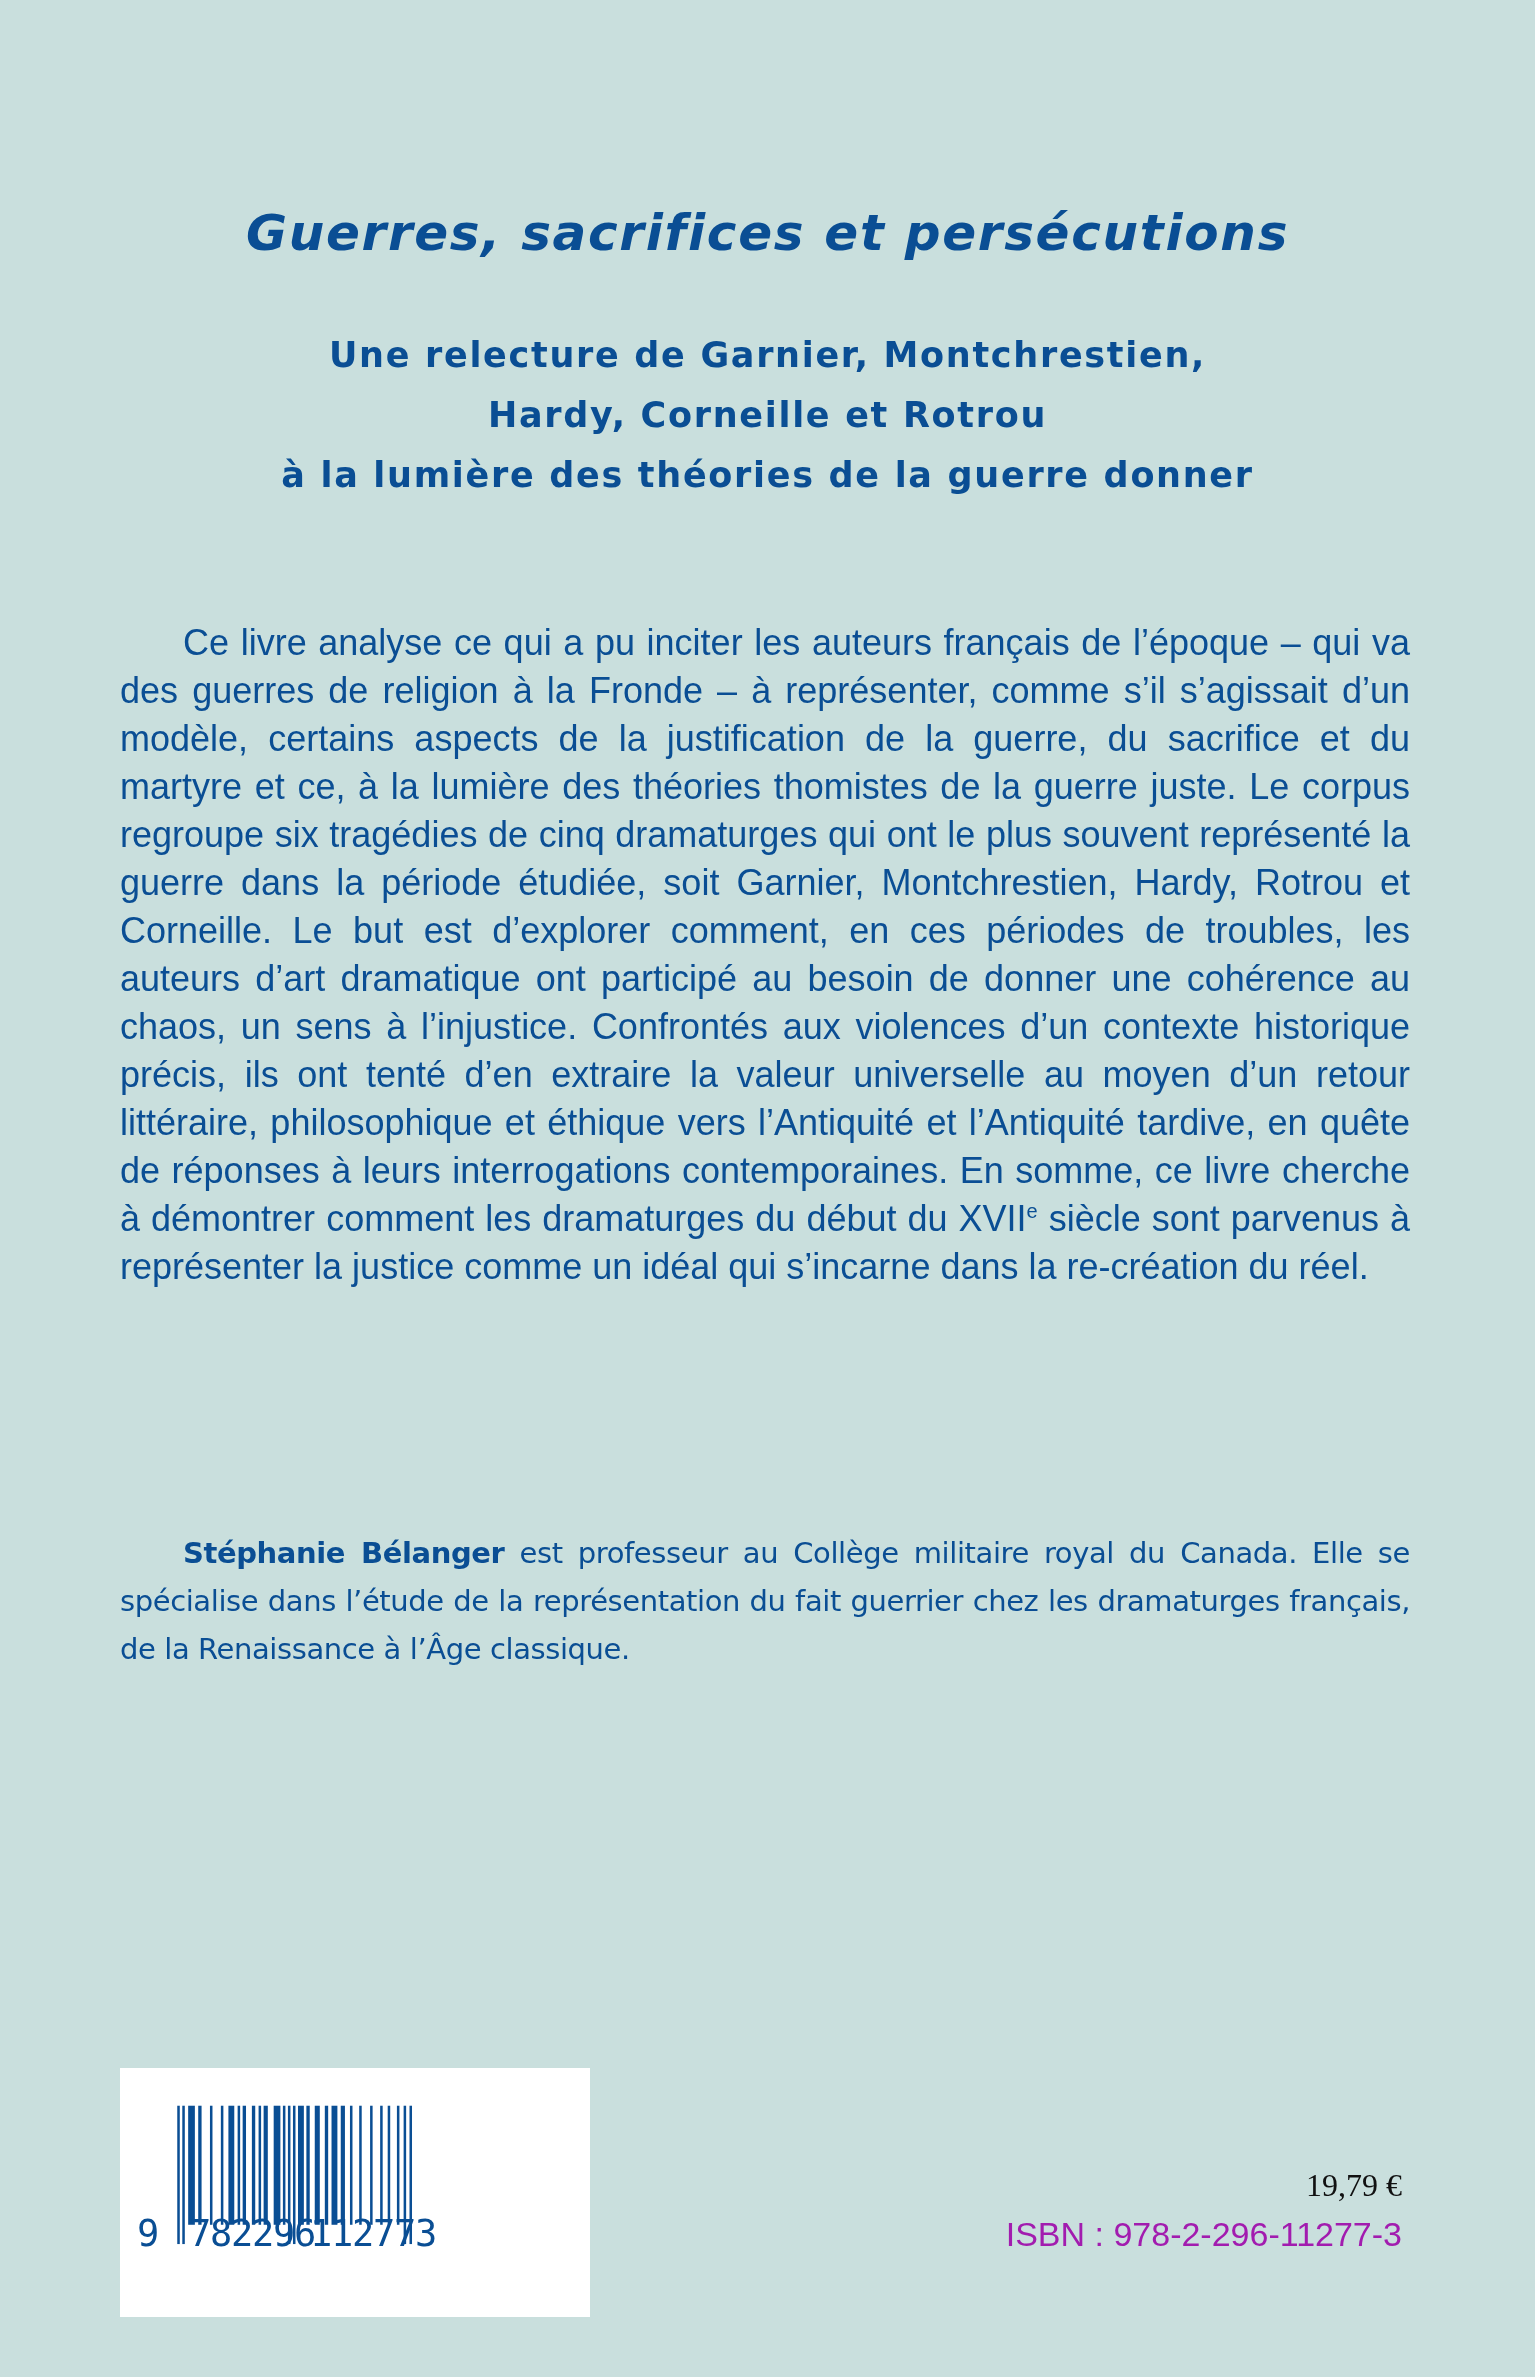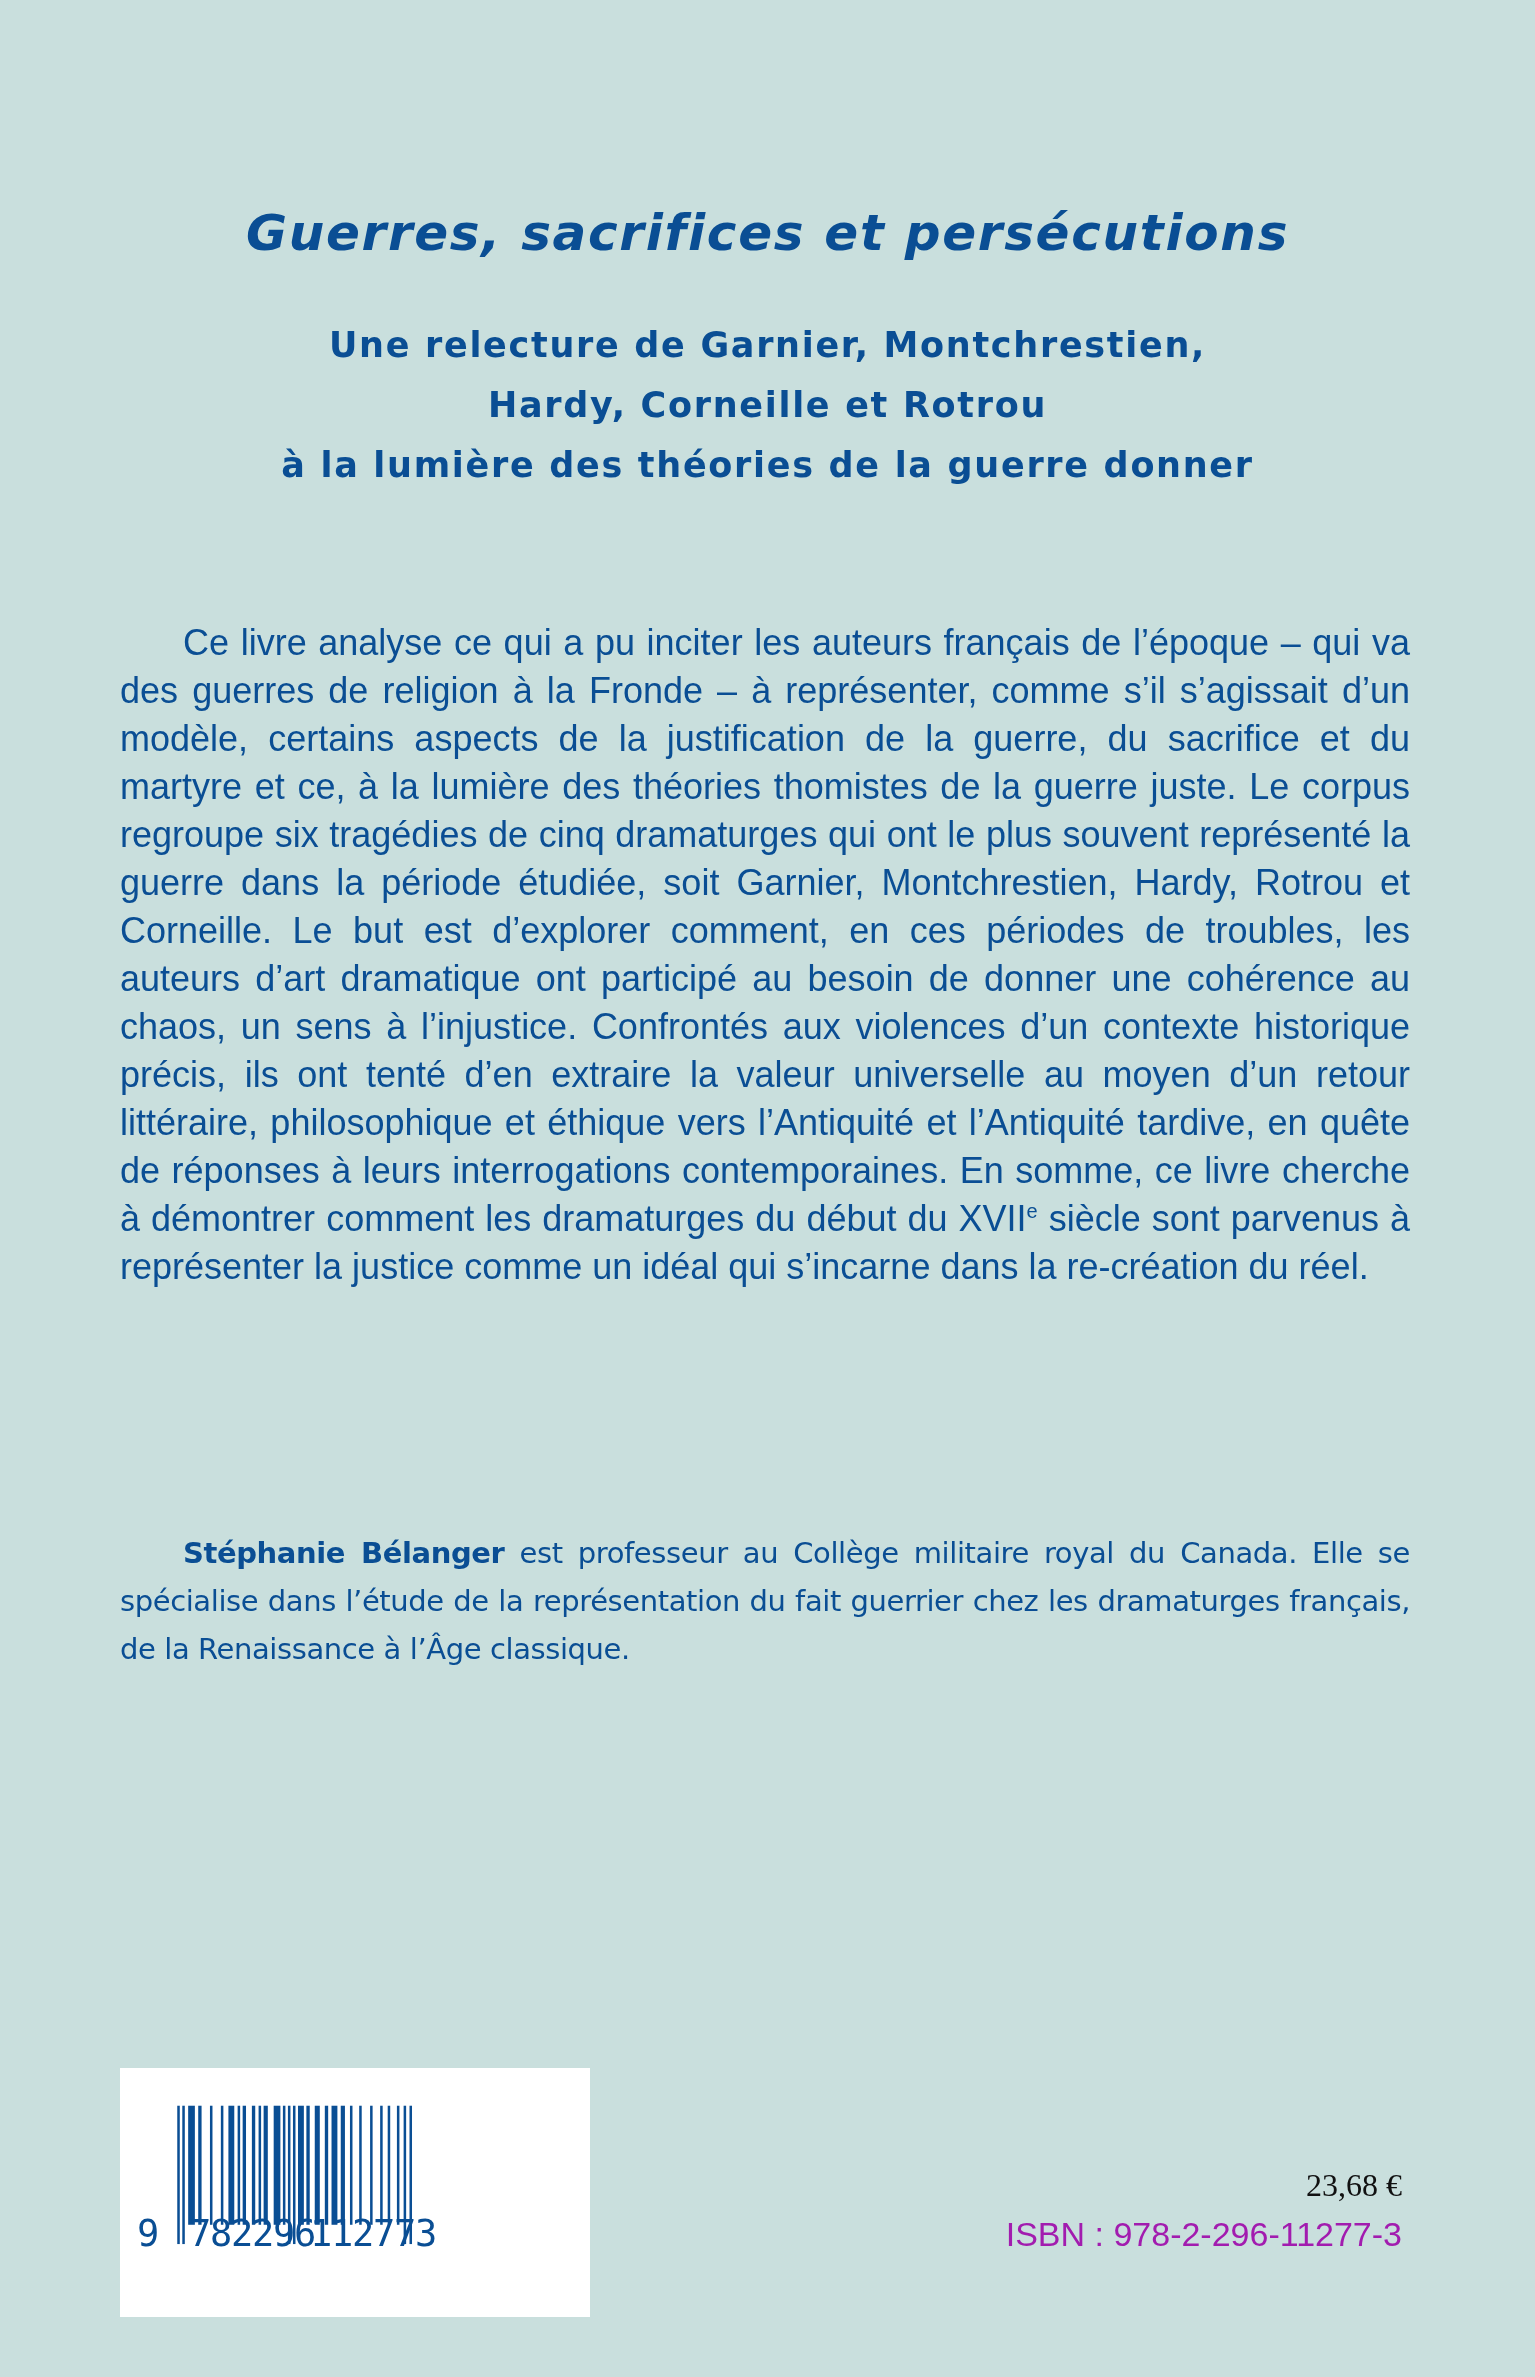--- a/index.html
+++ b/index.html
@@ -28,21 +28,21 @@
   .subtitle {
     position: absolute;
     left: 0; right: 0;
     top: 315px;
     text-align: center;
     font-family: "DejaVu Sans", sans-serif;
     font-weight: bold;
     font-size: 35px;
     letter-spacing: 1.7px;
     line-height: 60px;
-    margin: 0;
+    margin: 10px;
   }
   .subtitle span { display: block; }
   .body-text {
     position: absolute;
     left: 120px;
     width: 1290px;
     top: 619px;
     font-family: "Liberation Sans", sans-serif;
     font-size: 36px;
     line-height: 48px;
@@ -154,15 +154,15 @@
 
       <rect x="338" y="45" width="3" height="165"></rect>
       <rect x="345" y="45" width="3" height="165"></rect>
     </g>
   </svg>
   <span class="barcode-digits" style="left:17px; top:147px;">9</span>
   <span class="barcode-digits" style="left:69px; top:147px; letter-spacing:-1.3px;">782296</span>
   <span class="barcode-digits" style="left:190px; top:147px; letter-spacing:-1.3px;">112773</span>
 </div>
 
-<div class="price">23,68 €</div>
+<div class="price">19,79 €</div>
 <div class="isbn">ISBN : 978-2-296-11277-3</div>
 
 
 </body></html>

